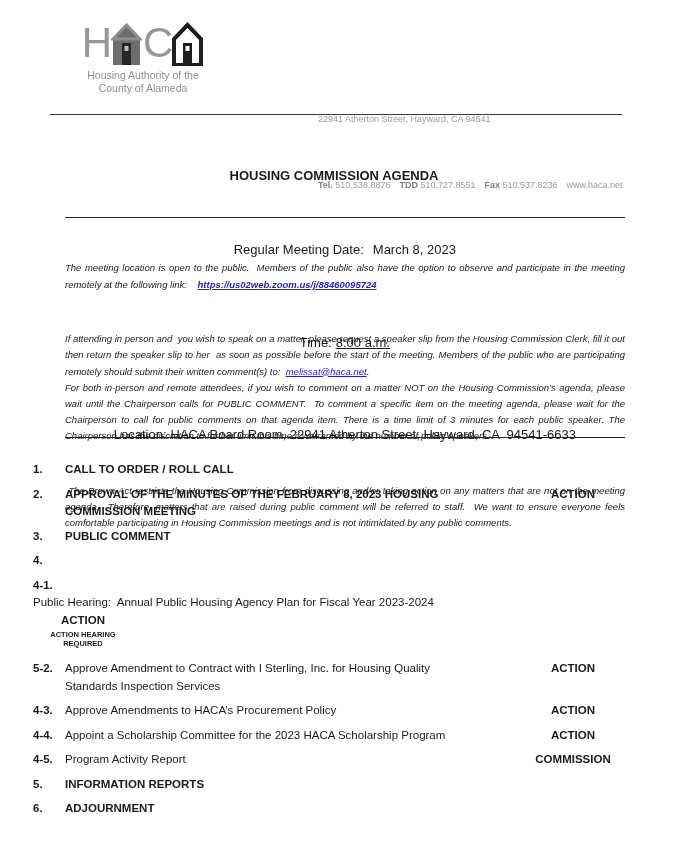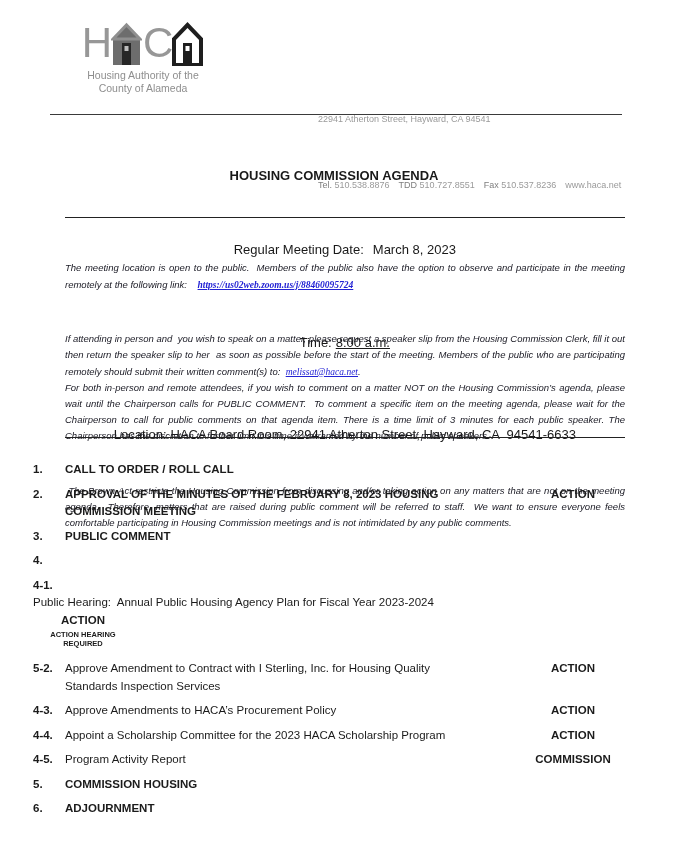--- a/index.html
+++ b/index.html
@@ -8,39 +8,39 @@
   .page { position:relative; width:684px; height:845px; background:#fff; overflow:hidden; }
 
   
   .logo-block { position:absolute; left:58px; top:16px; width:170px; text-align:center; }
   .logo-row { display:flex; justify-content:center; align-items:flex-end; height:50px; }
   .logo-letter { font-size:42px; line-height:46px; font-weight:400; color:#979797; letter-spacing:-2px; }
   .logo-house { display:block; margin:0 1px; }
   .org-name { margin-top:3px; font-size:10.5px; line-height:13px; color:#8e8e8e; }
 
   .contact-block { position:absolute; left:318px; top:64px; font-size:9px; line-height:22px; color:#9a9a9a; white-space:pre-wrap; }
-  .contact-label { font-weight:400; color:#7e7e7e; }
+  .contact-label { font-weight:700; color:#7e7e7e; }
   .contact-sep { display:inline-block; width:9px; }
 
   .rule-1 { position:absolute; left:50px; top:114px; width:572px; border-top:1.2px solid #3a3a3a; }
 
   
   .title-block { position:absolute; left:0; top:130px; width:668px; text-align:center; font-size:13px; line-height:18.5px; color:#191919; white-space:pre-wrap; }
   .doc-title { font-weight:700; }
   .val-gap { margin-left:9px; }
   .val-gap-sm { margin-left:4px; }
   .underlined { text-decoration:underline; }
 
   .rule-2 { position:absolute; left:65px; top:217px; width:560px; border-top:1.8px solid #222; }
 
   
   .notice { position:absolute; left:65px; top:228px; width:560px; font-style:italic; font-size:9.5px; line-height:16.2px; text-align:justify; color:#20202a; white-space:pre-wrap; }
   .notice p { margin-bottom:6px; }
   .blk { display:block; }
-  a.doc-link { color:#2222d4; text-decoration:underline; cursor:pointer;font-family:Liberation Serif, serif; }
+  a.doc-link { color:#2222d4; text-decoration:underline; cursor:pointer; }
   a.zoom-link { font-weight:700; }
 
   .rule-3 { position:absolute; left:65px; top:437px; width:560px; border-top:1.5px solid #222; }
 
   
   .agenda { position:absolute; left:33px; top:453px; width:592px; padding-top:8px; }
   .row { display:flex; margin-bottom:7px; font-size:11.5px; line-height:17.5px; color:#1b1b1b; }
   .row .num { width:32px; font-weight:700; flex:none; }
   .row .txt { width:458px; flex:none; white-space:pre-wrap; }
   .row .right { width:100px; flex:none; text-align:center; font-weight:700; }
@@ -157,21 +157,21 @@
     </div>
 
     <div class="row">
       <span class="num">4-5.</span>
       <span class="txt"><span>Program Activity Report</span></span>
       <span class="right"><span class="rlabel">COMMISSION</span></span>
     </div>
 
     <div class="row main">
       <span class="num">5.</span>
-      <span class="txt"><span>COMMISSION HOUSING</span></span>
+      <span class="txt"><span>INFORMATION REPORTS</span></span>
       <span class="right"></span>
     </div>
 
     <div class="row main">
       <span class="num">6.</span>
       <span class="txt"><span>ADJOURNMENT</span></span>
       <span class="right"></span>
     </div>
 
   </div>

